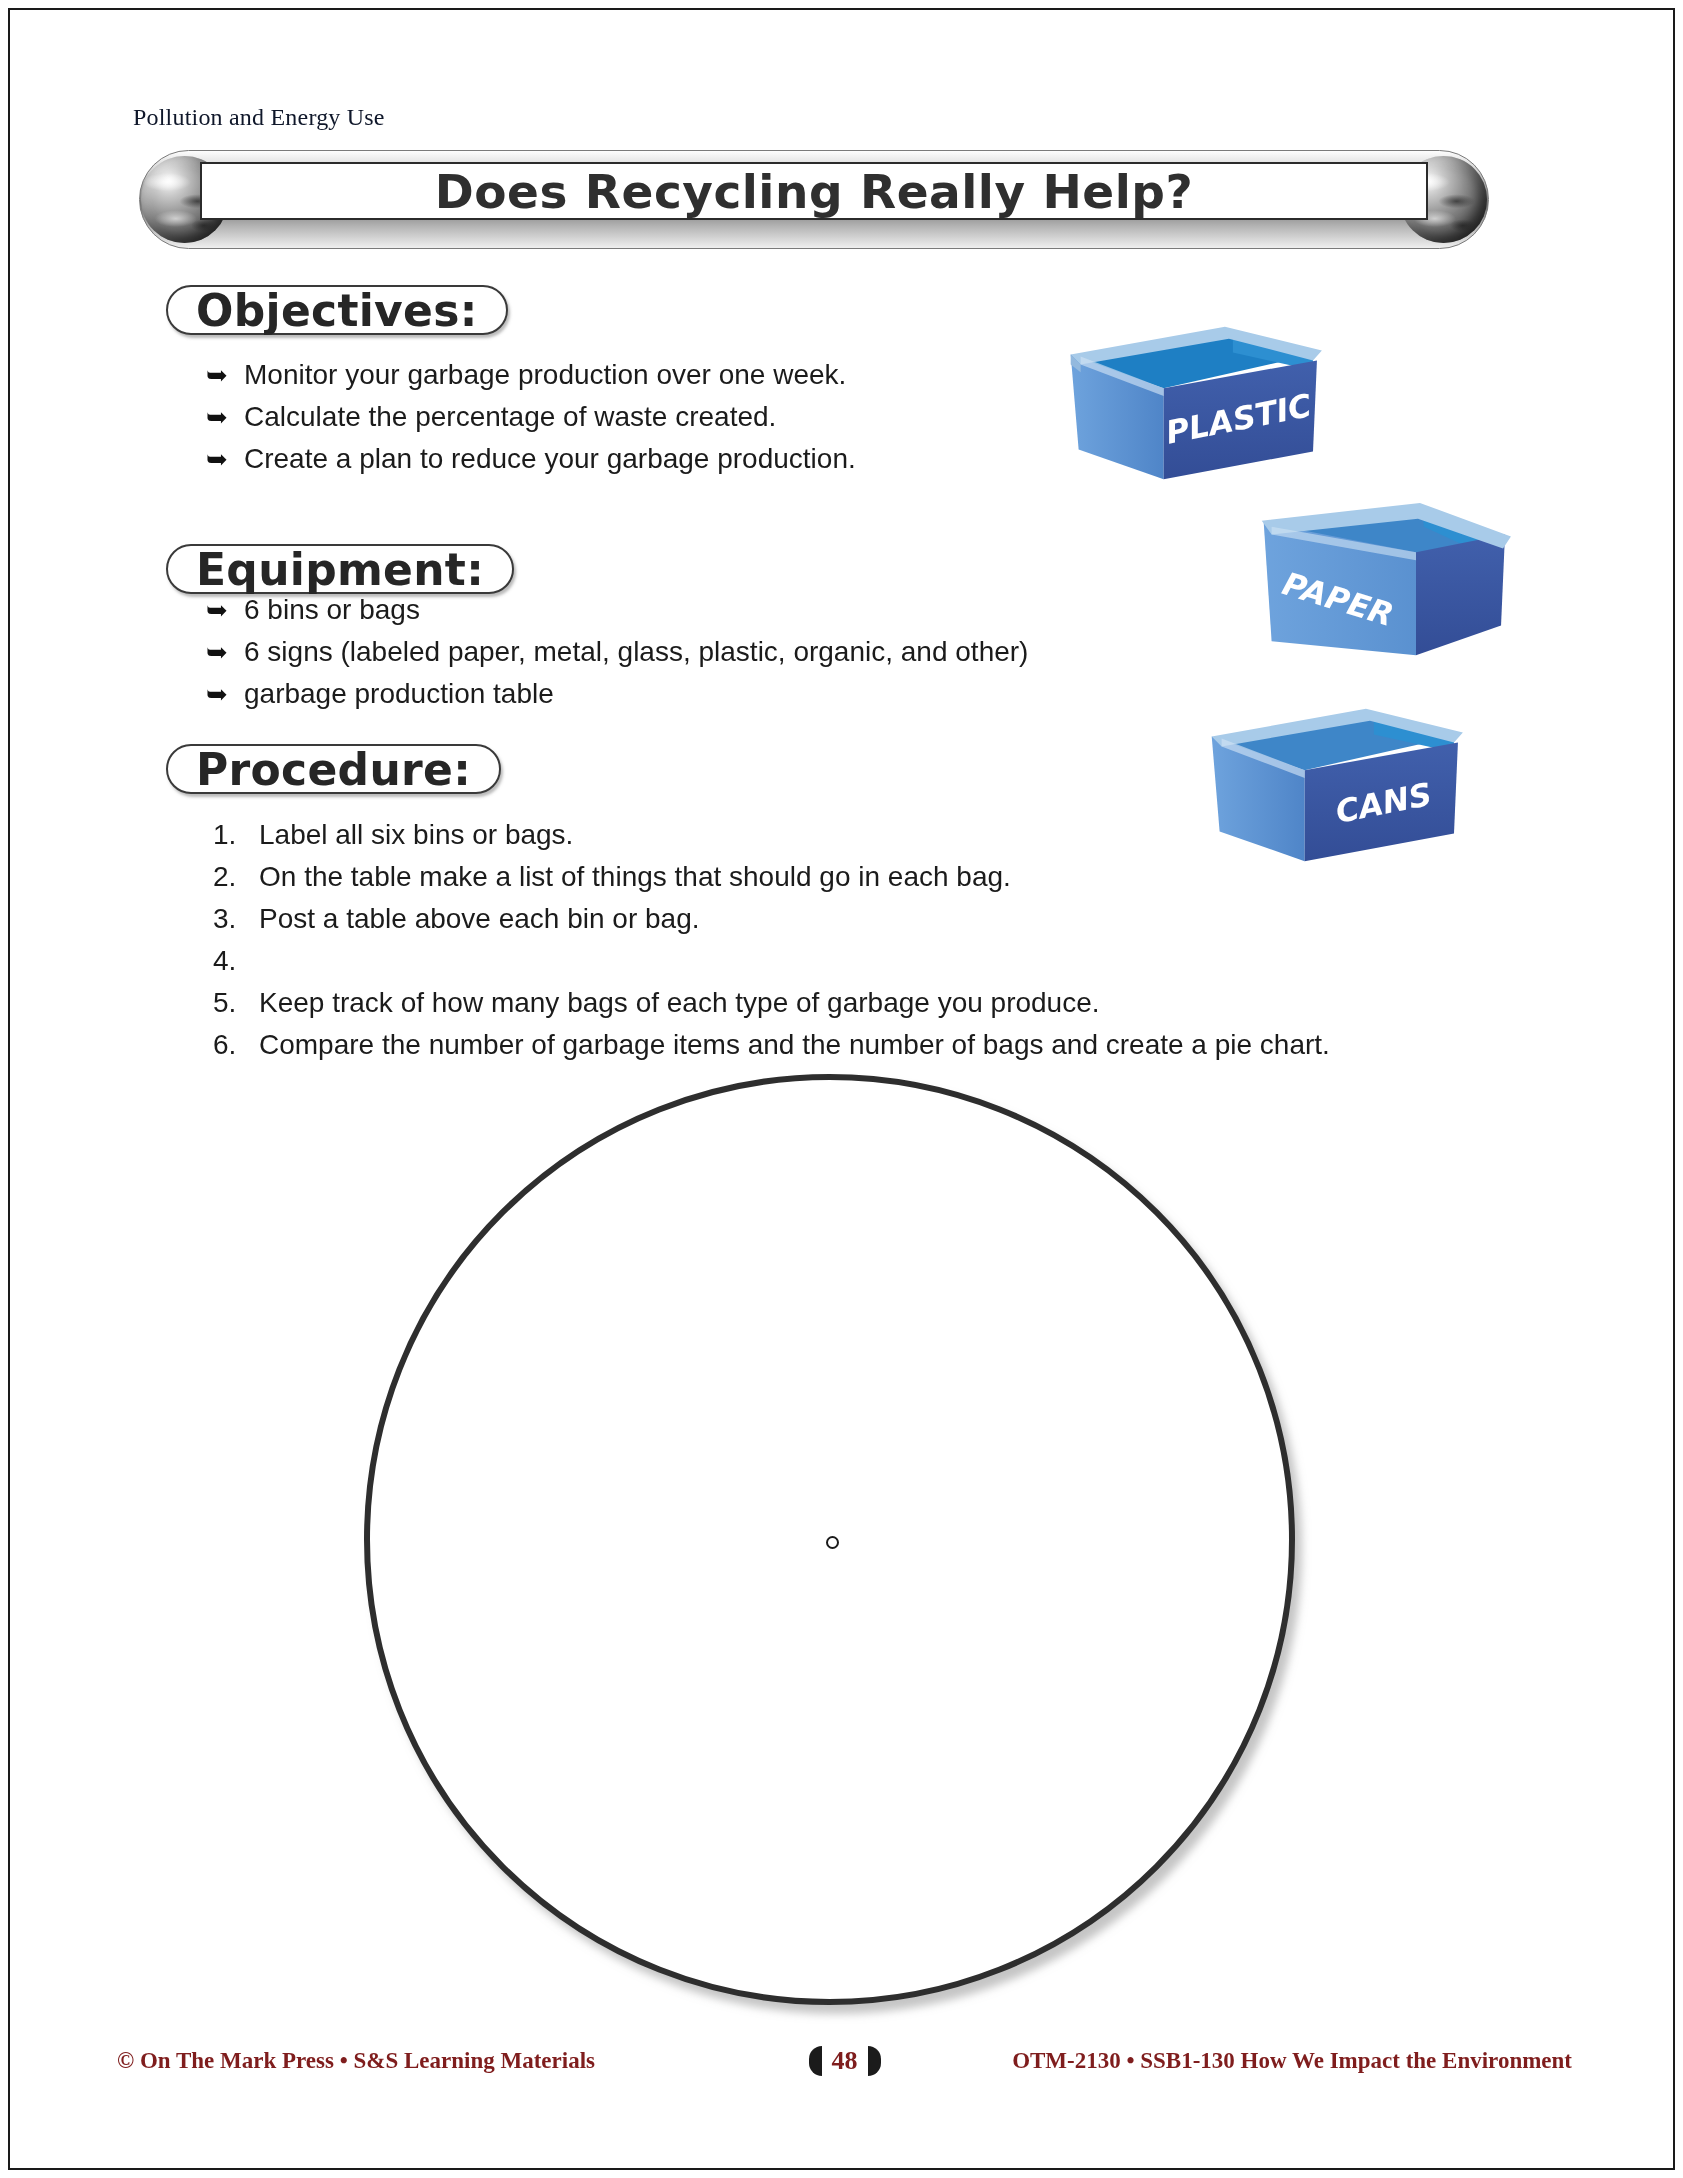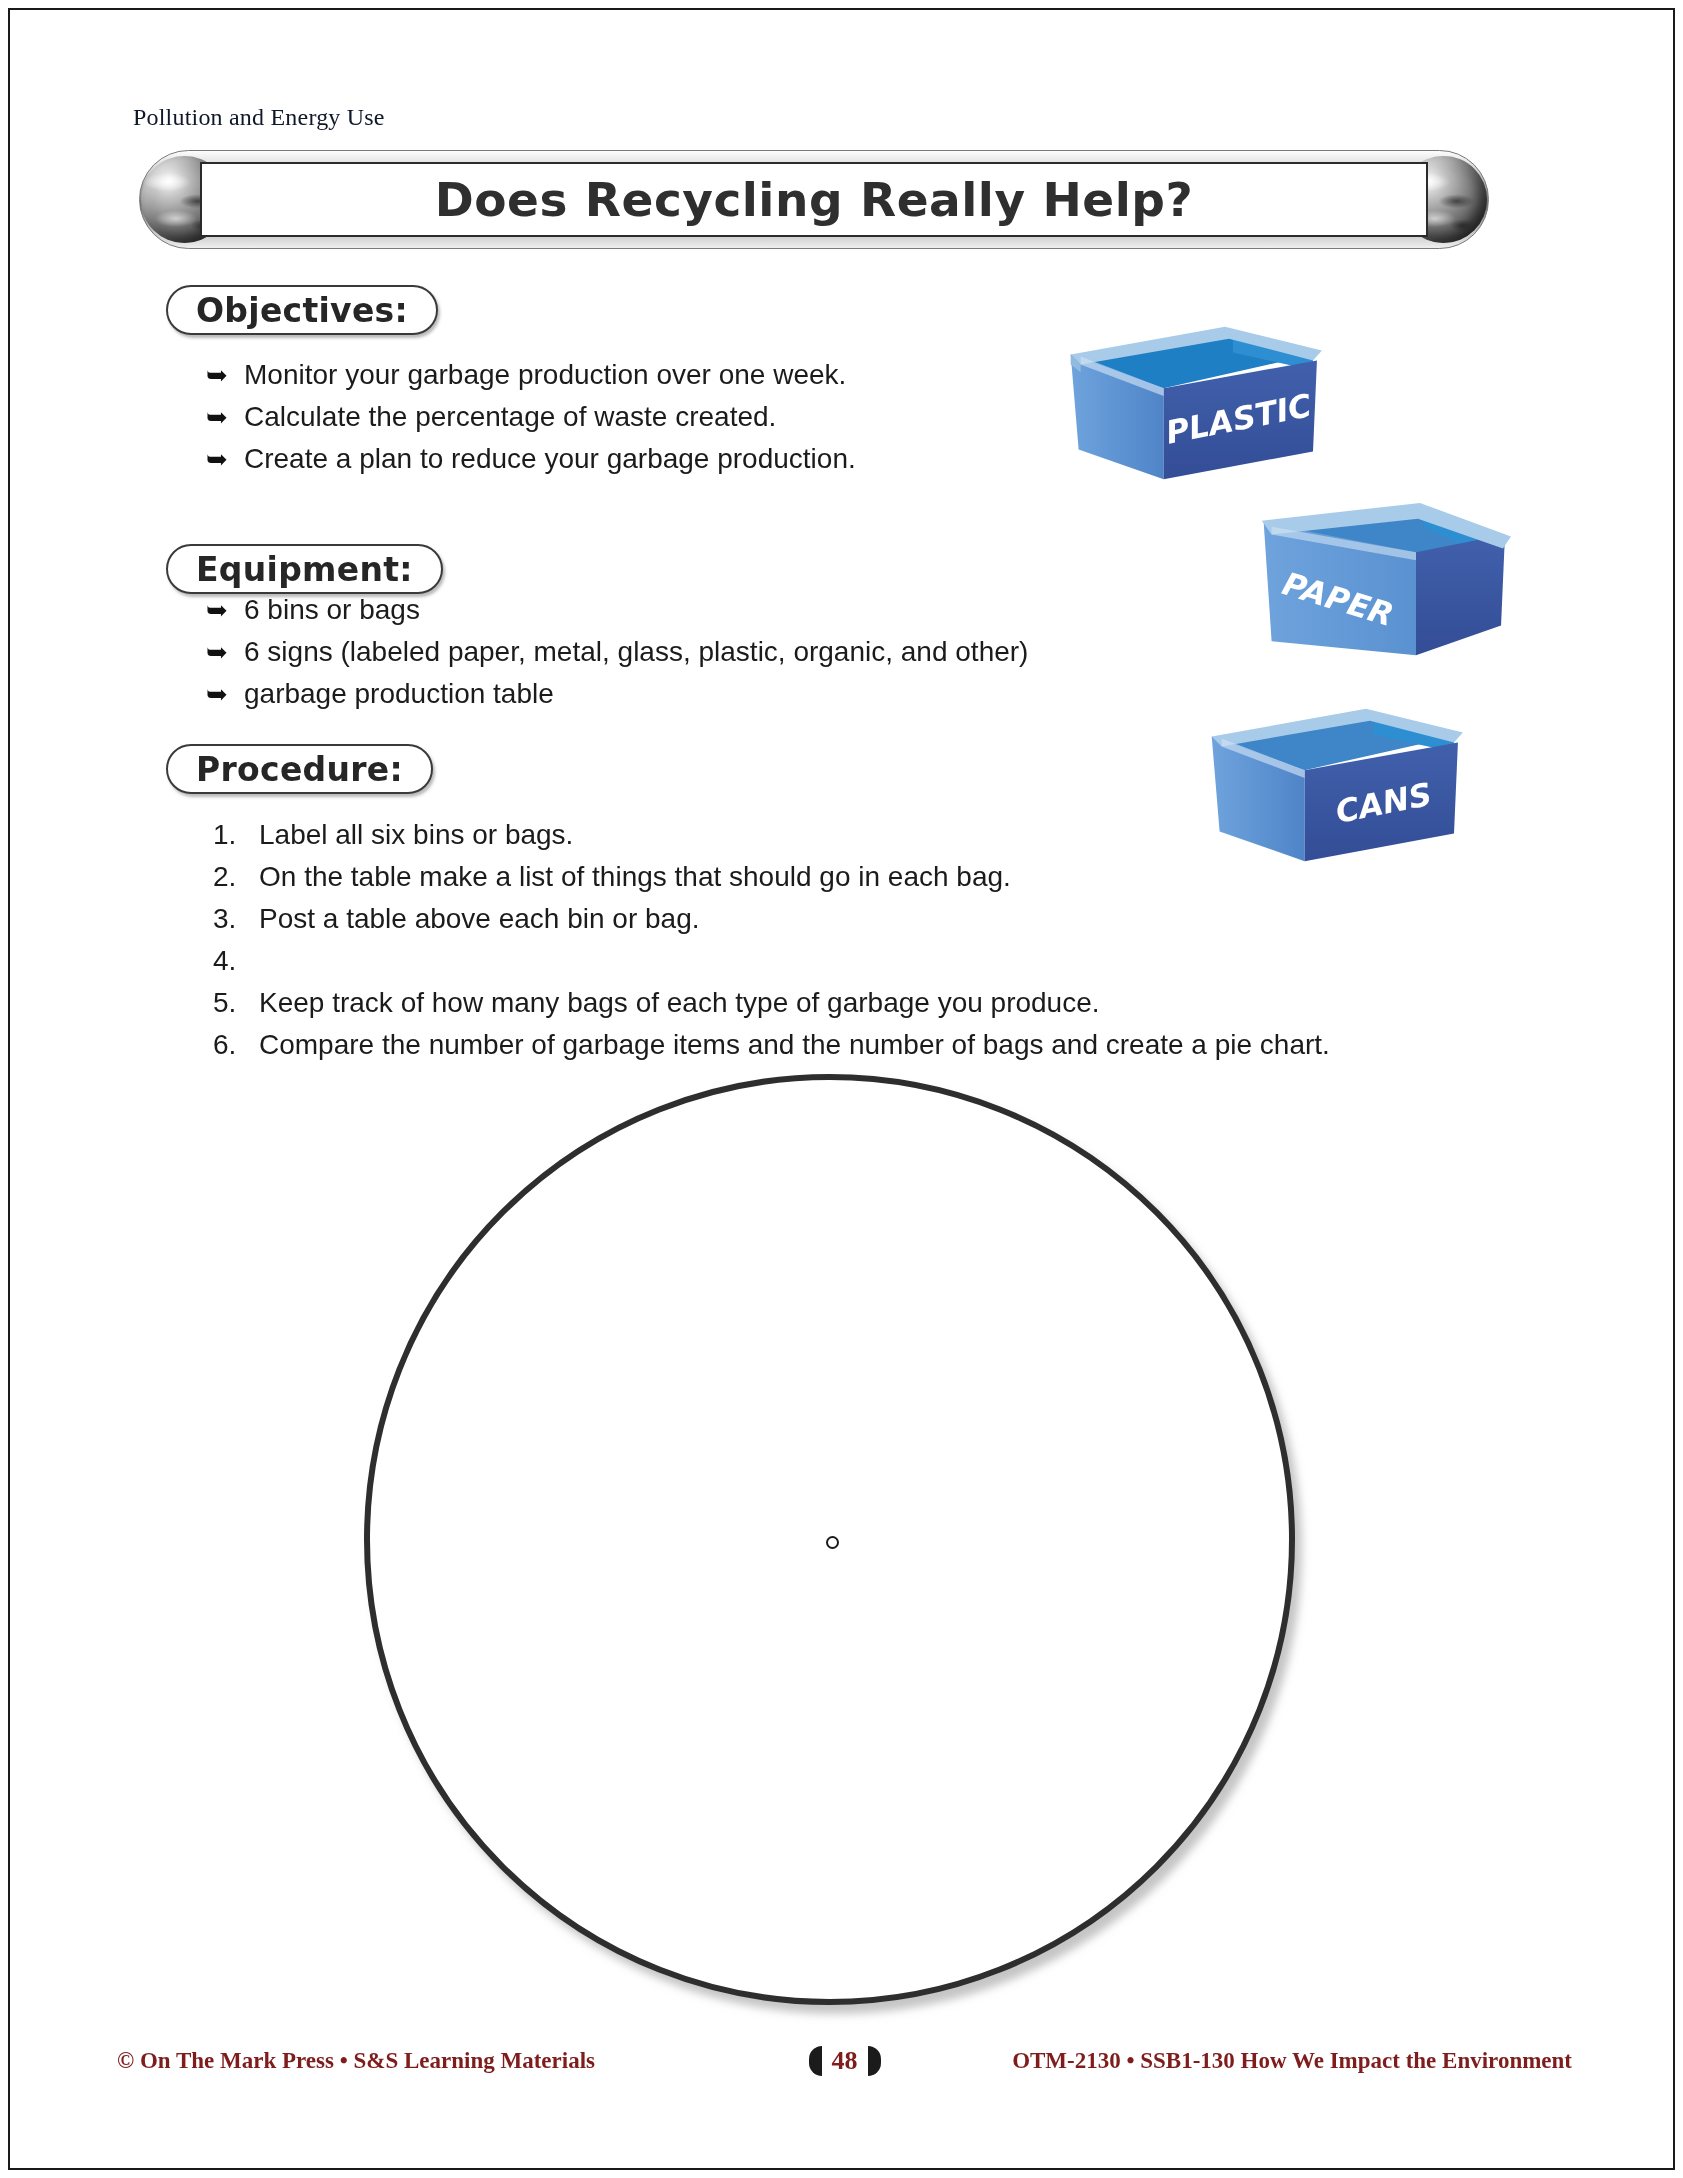--- a/index.html
+++ b/index.html
@@ -34,21 +34,21 @@
   }
   .banner-outer{
     position:absolute; inset:0;
     border-radius:51px;
     background:linear-gradient(180deg,#fdfdfd 0%,#cfcfcf 22%,#8e8e8e 45%,#6f6f6f 55%,#b5b5b5 78%,#efefef 100%);
     border:1px solid #7a7a7a;
     box-sizing:border-box;
   }
   .banner-inner{
     position:absolute; left:61px; top:12px;
-    width:1228px; height:75px;
+    width:1228px; height:58px;
     background:#ffffff;
     border:2px solid #2b2b2b;
     box-sizing:border-box;
     display:flex; align-items:center; justify-content:center;
   }
   .banner-title{
     font-size:47px; font-weight:600; color:#2f2f2f;
     letter-spacing:0.5px;
     font-family:"DejaVu Sans", sans-serif;
     white-space:nowrap;
@@ -79,21 +79,21 @@
     border:2px solid #3a3a3a;
     border-radius:26px;
     background:#ffffff;
     box-shadow:2px 3px 3px rgba(120,120,120,.5);
     display:flex; align-items:center; justify-content:center;
     padding:0 28px;
     box-sizing:border-box;
   }
   .pill span{
     font-family:"DejaVu Sans", sans-serif;
-    font-size:33px; font-weight:700; color:#262626;
+    font-size:44px; font-weight:700; color:#262626;
     letter-spacing:0.3px; white-space:nowrap;
   }
 
   
   .list-block{ position:absolute; }
   .li{
     display:flex; align-items:flex-start;
     font-size:28px; color:#1b1b1b; line-height:42px;
     white-space:nowrap;
   }

